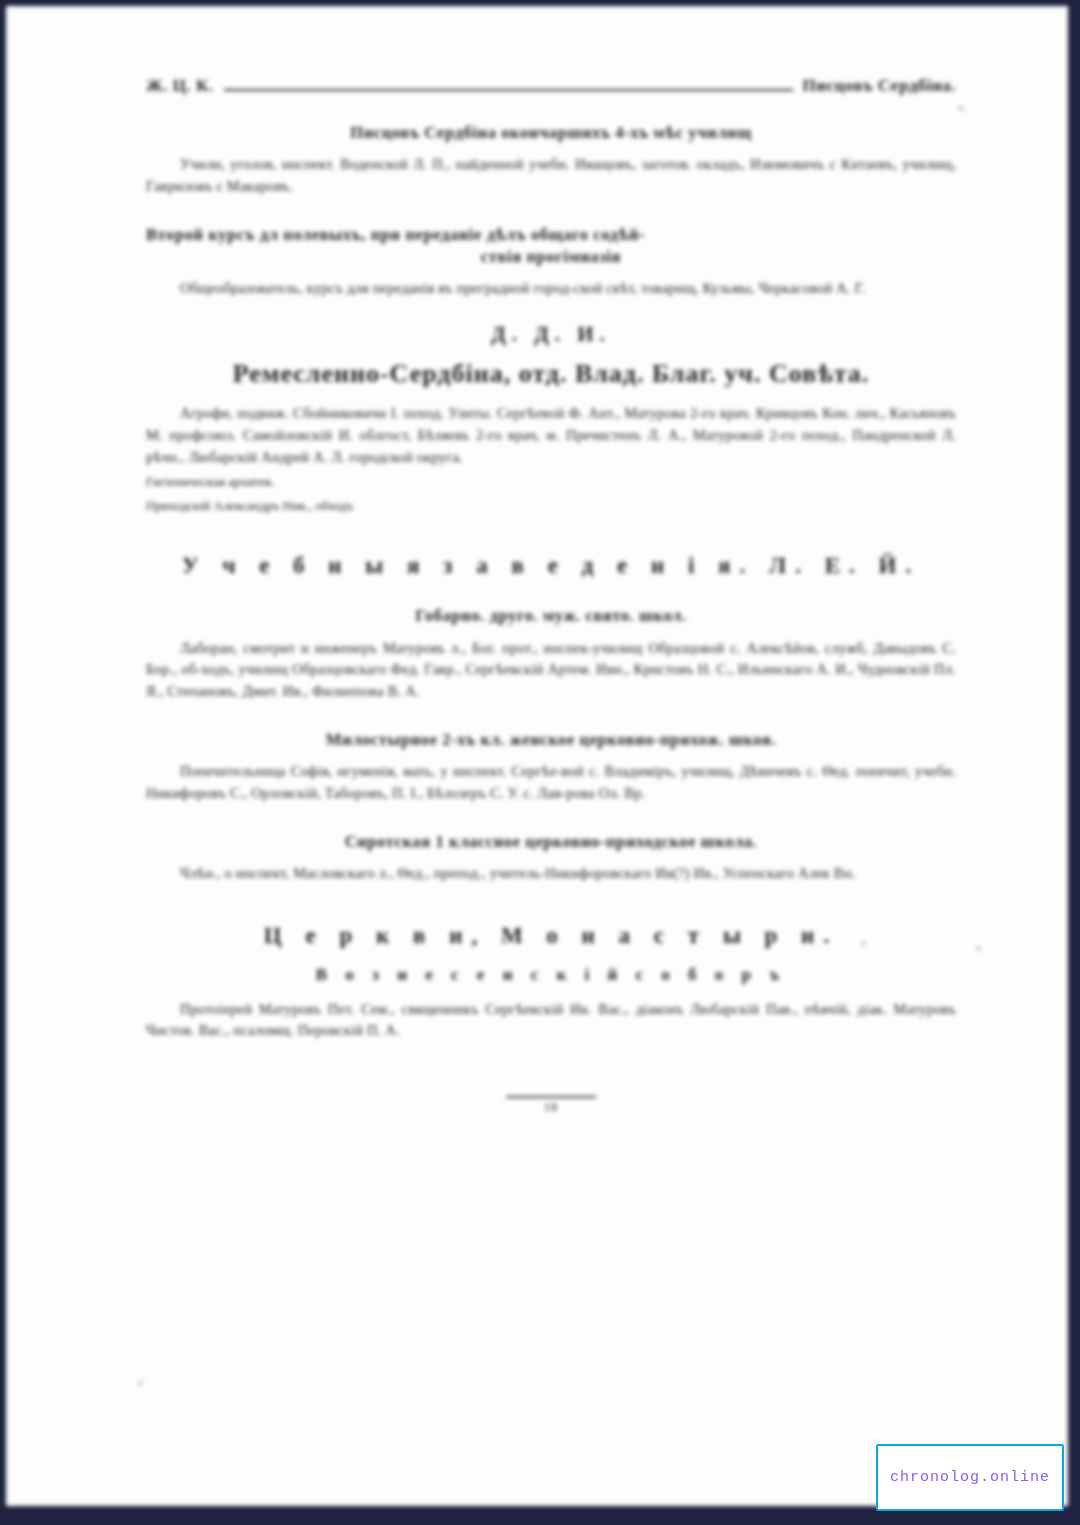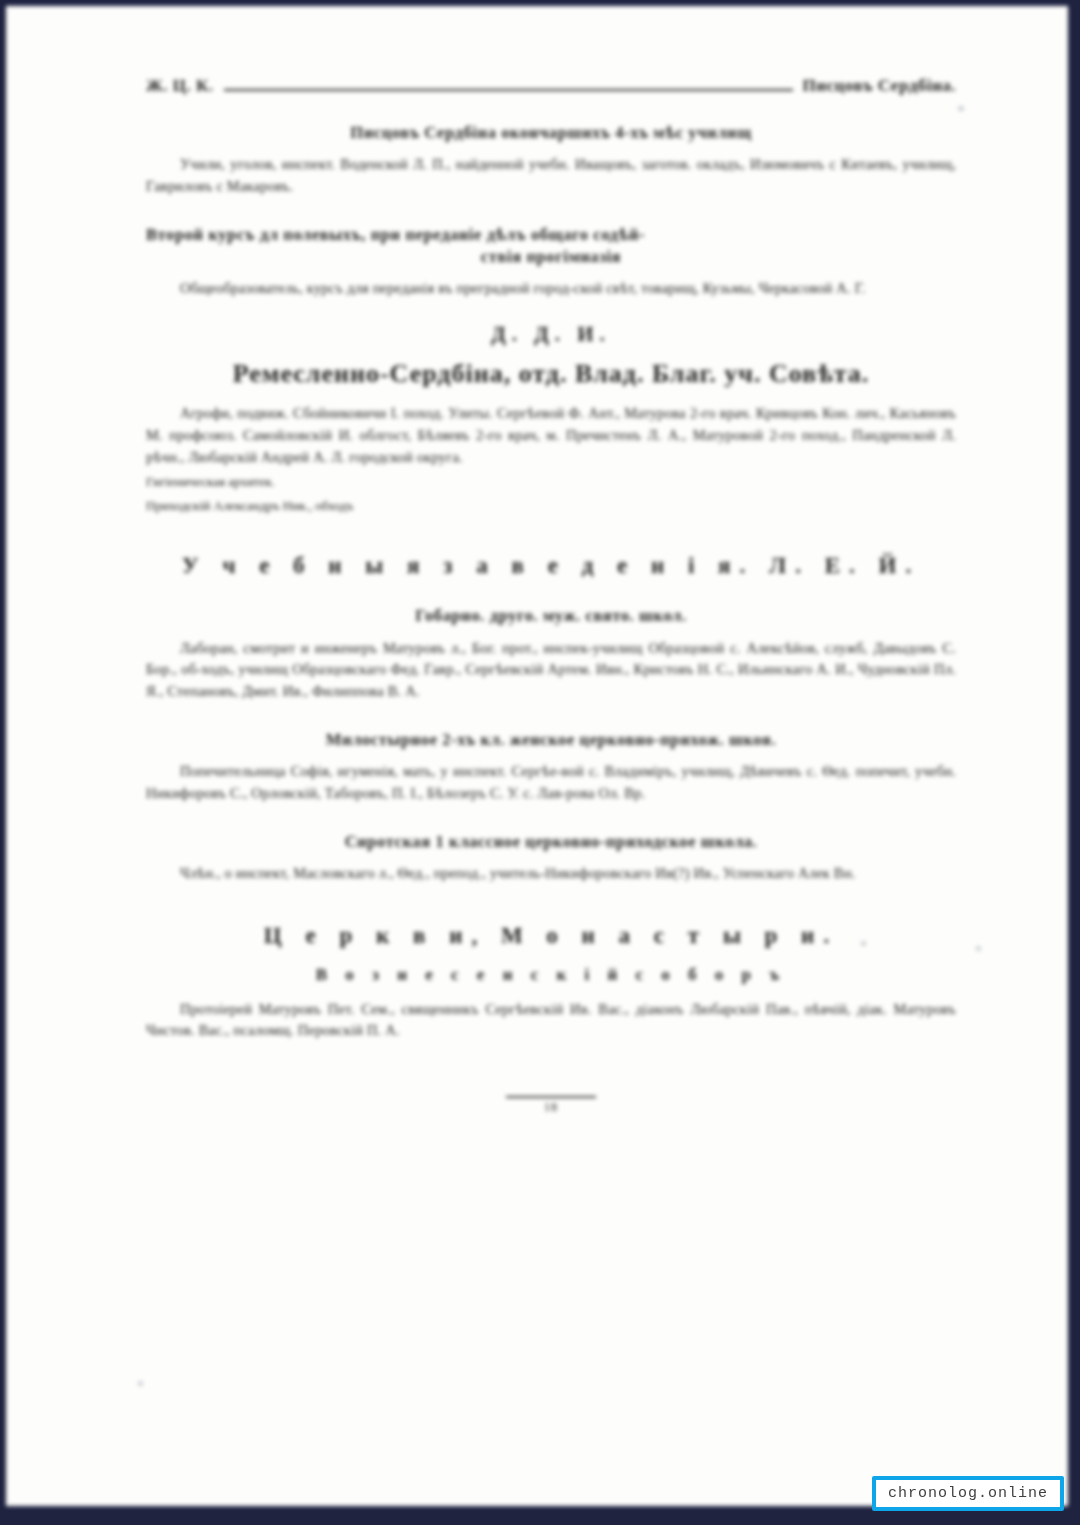--- a/index.html
+++ b/index.html
@@ -142,25 +142,25 @@
     opacity: .55;
     border-radius: 50%;
   }
 
   
   .watermark {
     position: absolute;
     right: 16px;
     bottom: 14px;
     background: #ffffff;
-    border: 4px solid #0ea5e9;
-    padding: 5px 12px;
+    border: 2px solid #0ea5e9;
+    padding: 23px 12px;
     font-family: "Liberation Mono", monospace;
     font-size: 15px;
-    color: #404040;
+    color: #8b5cf6;
     letter-spacing: 1px;
     border-radius: 2px;
   }
 </style>
 </head>
 <body>
 
 <div class="scan-frame"></div>
 
 <div class="page">

